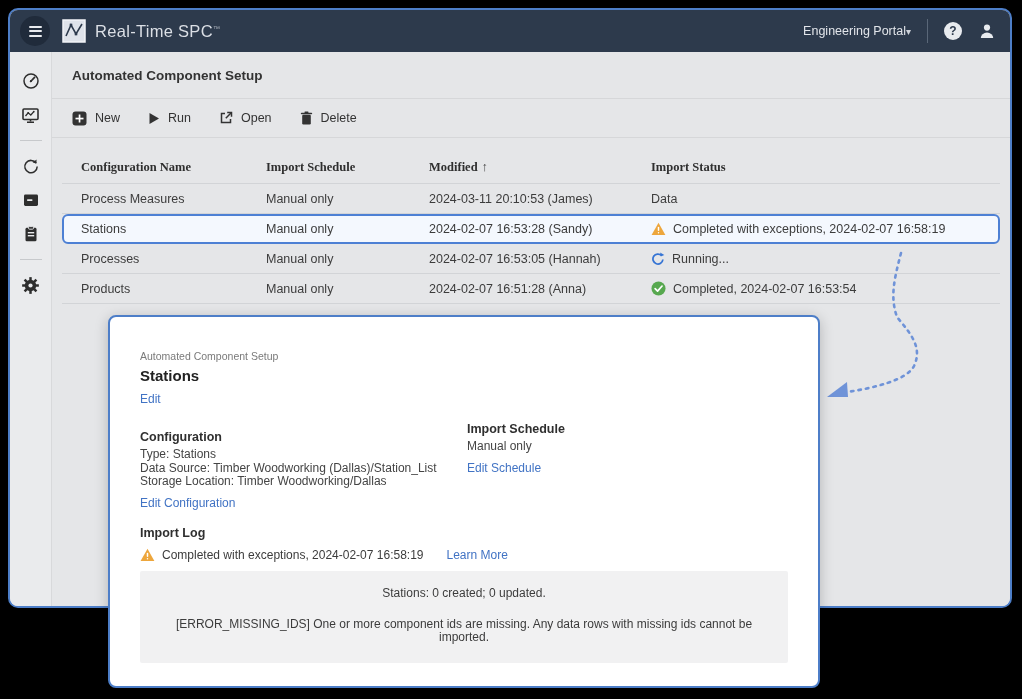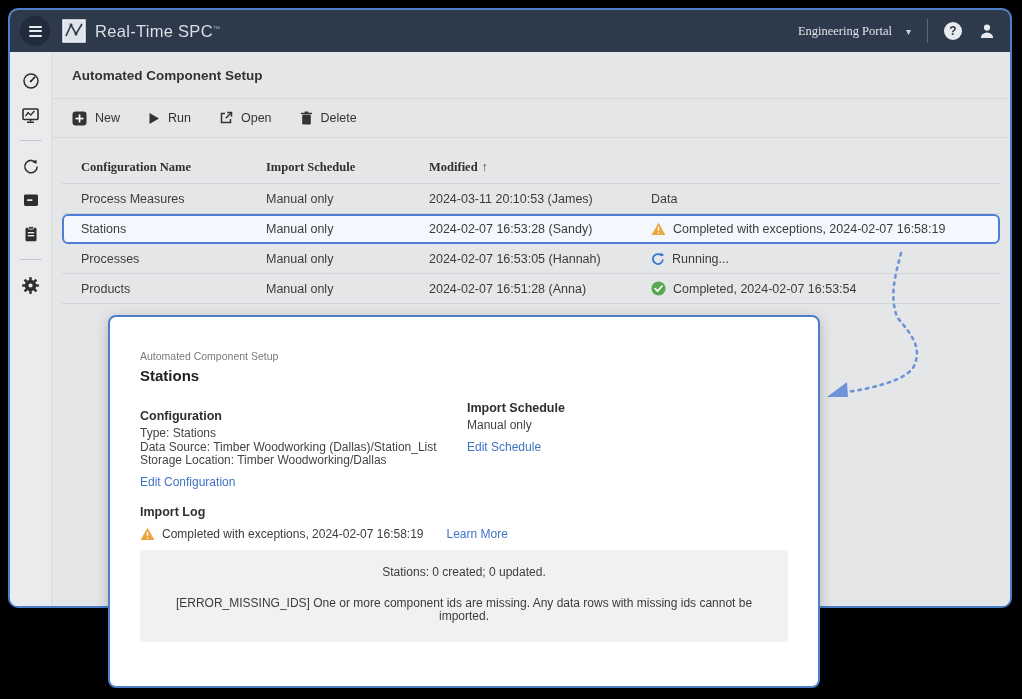--- a/index.html
+++ b/index.html
@@ -16,21 +16,21 @@
   .titlebar { height:42px; background:#2d3a4c; display:flex; align-items:center;
               padding:0 14px 0 10px; color:#dde1e7; }
   .hamburger { width:30px; height:30px; border-radius:50%; background:#202b3b;
                display:flex; flex-direction:column; align-items:center; justify-content:center;
                gap:2.5px; cursor:pointer; flex:0 0 auto; }
   .hamburger span { display:block; width:13px; height:2px; background:#e8ebef; border-radius:1px; }
   .logo-box { width:24px; height:24px; margin-left:12px; flex:0 0 auto; }
   .app-title { margin-left:9px; font-size:16.5px; color:#dbdfe5; letter-spacing:.3px; white-space:nowrap; }
   .app-title sup { font-size:7px; color:#aab1bb; }
   .tb-spacer { flex:1; }
-  .portal { display:flex; align-items:center; gap:14px; font-size:12.5px; color:#e2e5ea; cursor:pointer;font-family:Liberation Serif, serif; }
+  .portal { display:flex; align-items:center; gap:0; font-size:12.5px; color:#e2e5ea; cursor:pointer; }
   .portal .caret { font-size:10px; color:#cdd2d9; }
   .tb-divider { width:1px; height:24px; background:#5a6778; margin:0 16px; }
   .help-btn { width:18px; height:18px; border-radius:50%; background:#e8ebef; color:#2d3a4c;
               font-size:12px; font-weight:bold; display:flex; align-items:center; justify-content:center;
               cursor:pointer; }
   .user-btn { margin-left:16px; cursor:pointer; display:flex; align-items:center; }
 
   
   .body-row { display:flex; height:554px; }
   .sidebar { width:42px; background:#eaebed; border-right:1px solid #d8d9db;
@@ -218,20 +218,21 @@
           </svg>
           <span>Delete</span>
         </div>
       </div>
 
       <div class="table">
         <div class="trow header">
           <div>Configuration Name</div>
           <div>Import Schedule</div>
           <div><span>Modified</span><span class="sort-arrow">↑</span></div>
+          <div>Import Status</div>
         </div>
 
         <div class="trow data">
           <div>Process Measures</div>
           <div>Manual only</div>
           <div>2024-03-11 20:10:53 (James)</div>
           <div class="status-cell">
             <span>Data</span>
           </div>
         </div>
@@ -281,20 +282,21 @@
 </div>
 
 <svg class="arrow-overlay" width="130" height="160" viewBox="0 0 130 160">
   <path d="M91 8 C84 35 80 52 87 72 C100 88 113 102 104 121 C97 135 64 143 37 147" fill="none" stroke="#6f93d8" stroke-width="2.6" stroke-linecap="round" stroke-dasharray="2.5 5"></path>
   <polygon points="37,137 17,152 38,152" fill="#6f93d8"></polygon>
 </svg>
 
 <div class="detail-panel">
   <div class="dp-breadcrumb">Automated Component Setup</div>
   <div class="dp-title">Stations</div>
+  <div class="dp-edit"><span class="link">Edit</span></div>
 
   <div class="dp-cols">
     <div class="dp-col-left">
       <div class="dp-heading">Configuration</div>
       <div class="dp-lines">
         <div>Type: Stations</div>
         <div>Data Source: Timber Woodworking (Dallas)/Station_List</div>
         <div>Storage Location: Timber Woodworking/Dallas</div>
       </div>
       <div class="dp-link-row"><span class="link">Edit Configuration</span></div>

